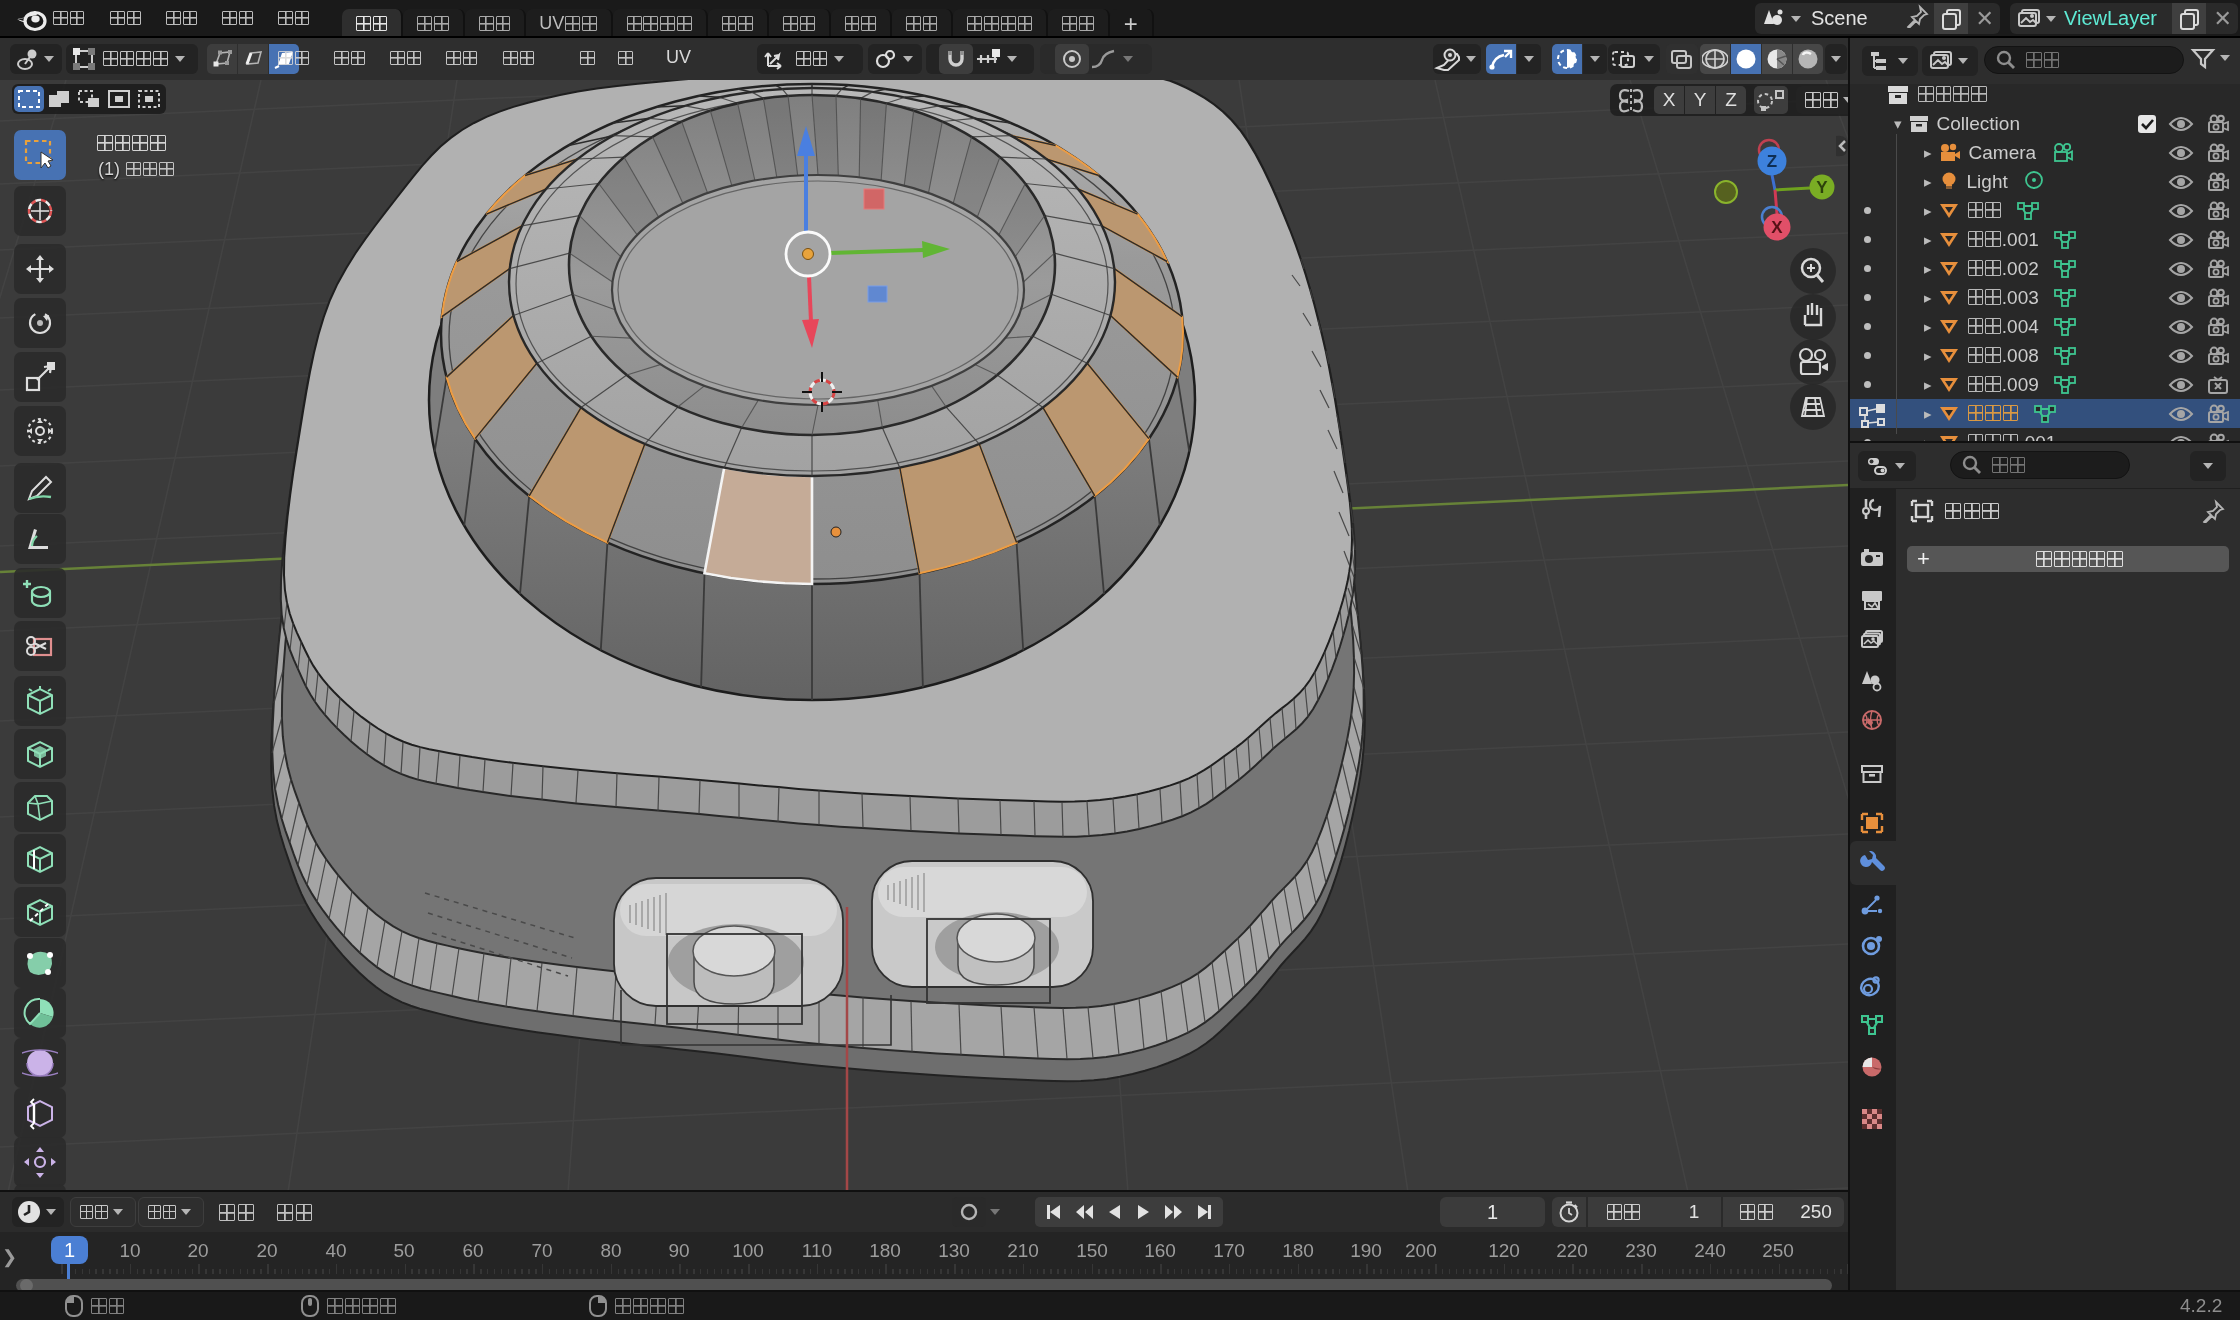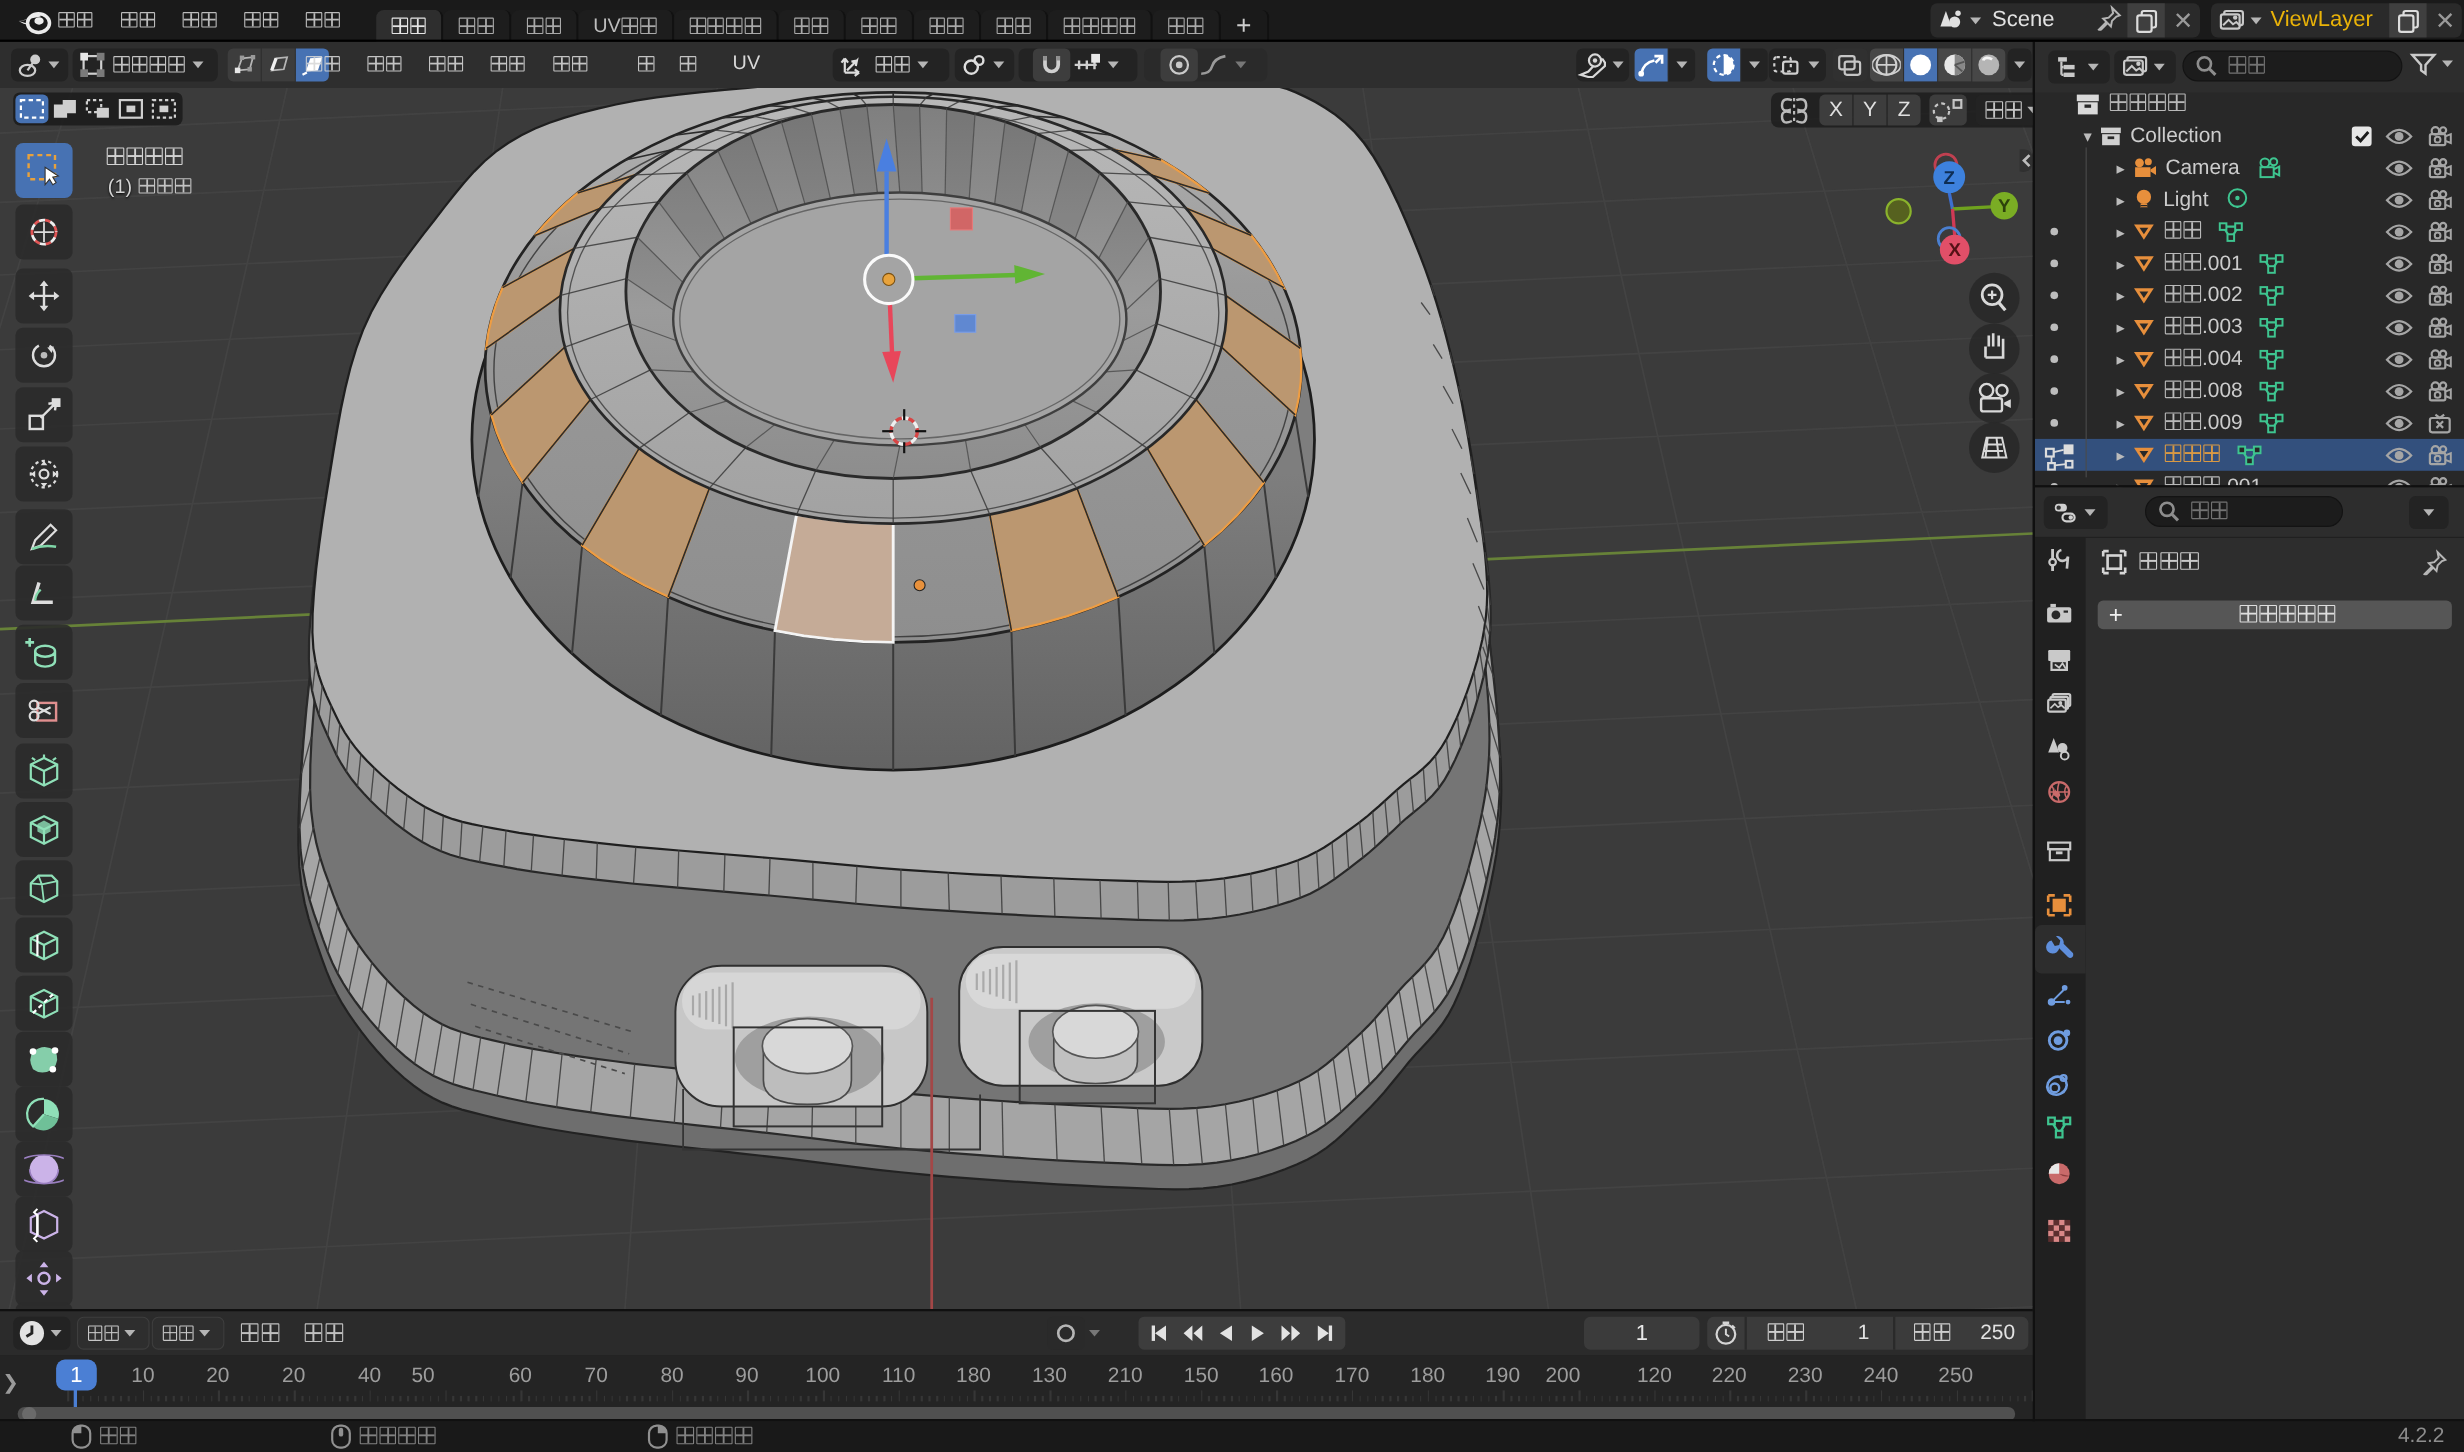--- a/index.html
+++ b/index.html
@@ -106,21 +106,21 @@
       <span style="color:#9a9a9a;font-size:22px;margin-left:8px">✕</span>
     </div>
     <div class="abs row" style="left:2010px;top:3px;width:228px;height:31px;background:#2a2a2a;border-radius:6px;padding:0 6px">
       <svg width="26" height="24" viewBox="0 0 26 24" style="">
         <rect x="6" y="3" width="17" height="13" rx="2" fill="none" stroke="#c9c9c9" stroke-width="2"></rect>
         <rect x="3" y="6" width="17" height="13" rx="2" fill="#2e2e2e" stroke="#c9c9c9" stroke-width="2"></rect>
         <circle cx="16" cy="9" r="2" fill="#c9c9c9"></circle>
         <path d="M5,16 l5,-5 4,4 3,-2 3,3" fill="none" stroke="#c9c9c9" stroke-width="1.8"></path>
       </svg>
       <span class="chev"></span>
-      <span style="color:#eab308;font-size:20px;margin-left:4px">ViewLayer</span>
+      <span style="color:#5eead4;font-size:20px;margin-left:4px">ViewLayer</span>
       <span class="row" style="background:#3f3f3f;height:31px;width:34px;justify-content:center;margin-left:auto">
         <svg width="22" height="22" viewBox="0 0 22 22" style="">
           <rect x="7" y="2" width="13" height="15" rx="2" fill="none" stroke="#ddd" stroke-width="2"></rect>
           <rect x="3" y="6" width="13" height="15" rx="2" fill="#3f3f3f" stroke="#ddd" stroke-width="2"></rect>
         </svg>
       </span>
       <span style="color:#9a9a9a;font-size:22px;margin-left:8px">✕</span>
     </div>
   </div>
 <div class="abs vhead">
@@ -983,21 +983,21 @@
       <span style="margin-left:48px">1</span>
       <span style="width:1.5px;height:30px;background:#2a2a2a;margin-left:22px"></span>
       <span style="margin-left:16px"><i class="c"></i><i class="c"></i></span>
       <span style="margin-left:26px">250</span>
     </div>
     <div class="abs" style="left:0;top:40px;width:1848px;height:60px;background:#242424">
       <div class="abs" style="left:100px;top:8px;width:60px;text-align:center;color:#9d9d9d;font-size:19px">10</div>
       <div class="abs" style="left:168px;top:8px;width:60px;text-align:center;color:#9d9d9d;font-size:19px">20</div>
       <div class="abs" style="left:237px;top:8px;width:60px;text-align:center;color:#9d9d9d;font-size:19px">20</div>
       <div class="abs" style="left:306px;top:8px;width:60px;text-align:center;color:#9d9d9d;font-size:19px">40</div>
-      <div class="abs" style="left:374px;top:8px;width:60px;color:#9d9d9d;font-size:19px">50</div>
+      <div class="abs" style="left:374px;top:8px;width:60px;text-align:center;color:#9d9d9d;font-size:19px">50</div>
       <div class="abs" style="left:443px;top:8px;width:60px;text-align:center;color:#9d9d9d;font-size:19px">60</div>
       <div class="abs" style="left:512px;top:8px;width:60px;text-align:center;color:#9d9d9d;font-size:19px">70</div>
       <div class="abs" style="left:581px;top:8px;width:60px;text-align:center;color:#9d9d9d;font-size:19px">80</div>
       <div class="abs" style="left:649px;top:8px;width:60px;text-align:center;color:#9d9d9d;font-size:19px">90</div>
       <div class="abs" style="left:718px;top:8px;width:60px;text-align:center;color:#9d9d9d;font-size:19px">100</div>
       <div class="abs" style="left:787px;top:8px;width:60px;text-align:center;color:#9d9d9d;font-size:19px">110</div>
       <div class="abs" style="left:855px;top:8px;width:60px;text-align:center;color:#9d9d9d;font-size:19px">180</div>
       <div class="abs" style="left:924px;top:8px;width:60px;text-align:center;color:#9d9d9d;font-size:19px">130</div>
       <div class="abs" style="left:993px;top:8px;width:60px;text-align:center;color:#9d9d9d;font-size:19px">210</div>
       <div class="abs" style="left:1062px;top:8px;width:60px;text-align:center;color:#9d9d9d;font-size:19px">150</div>

